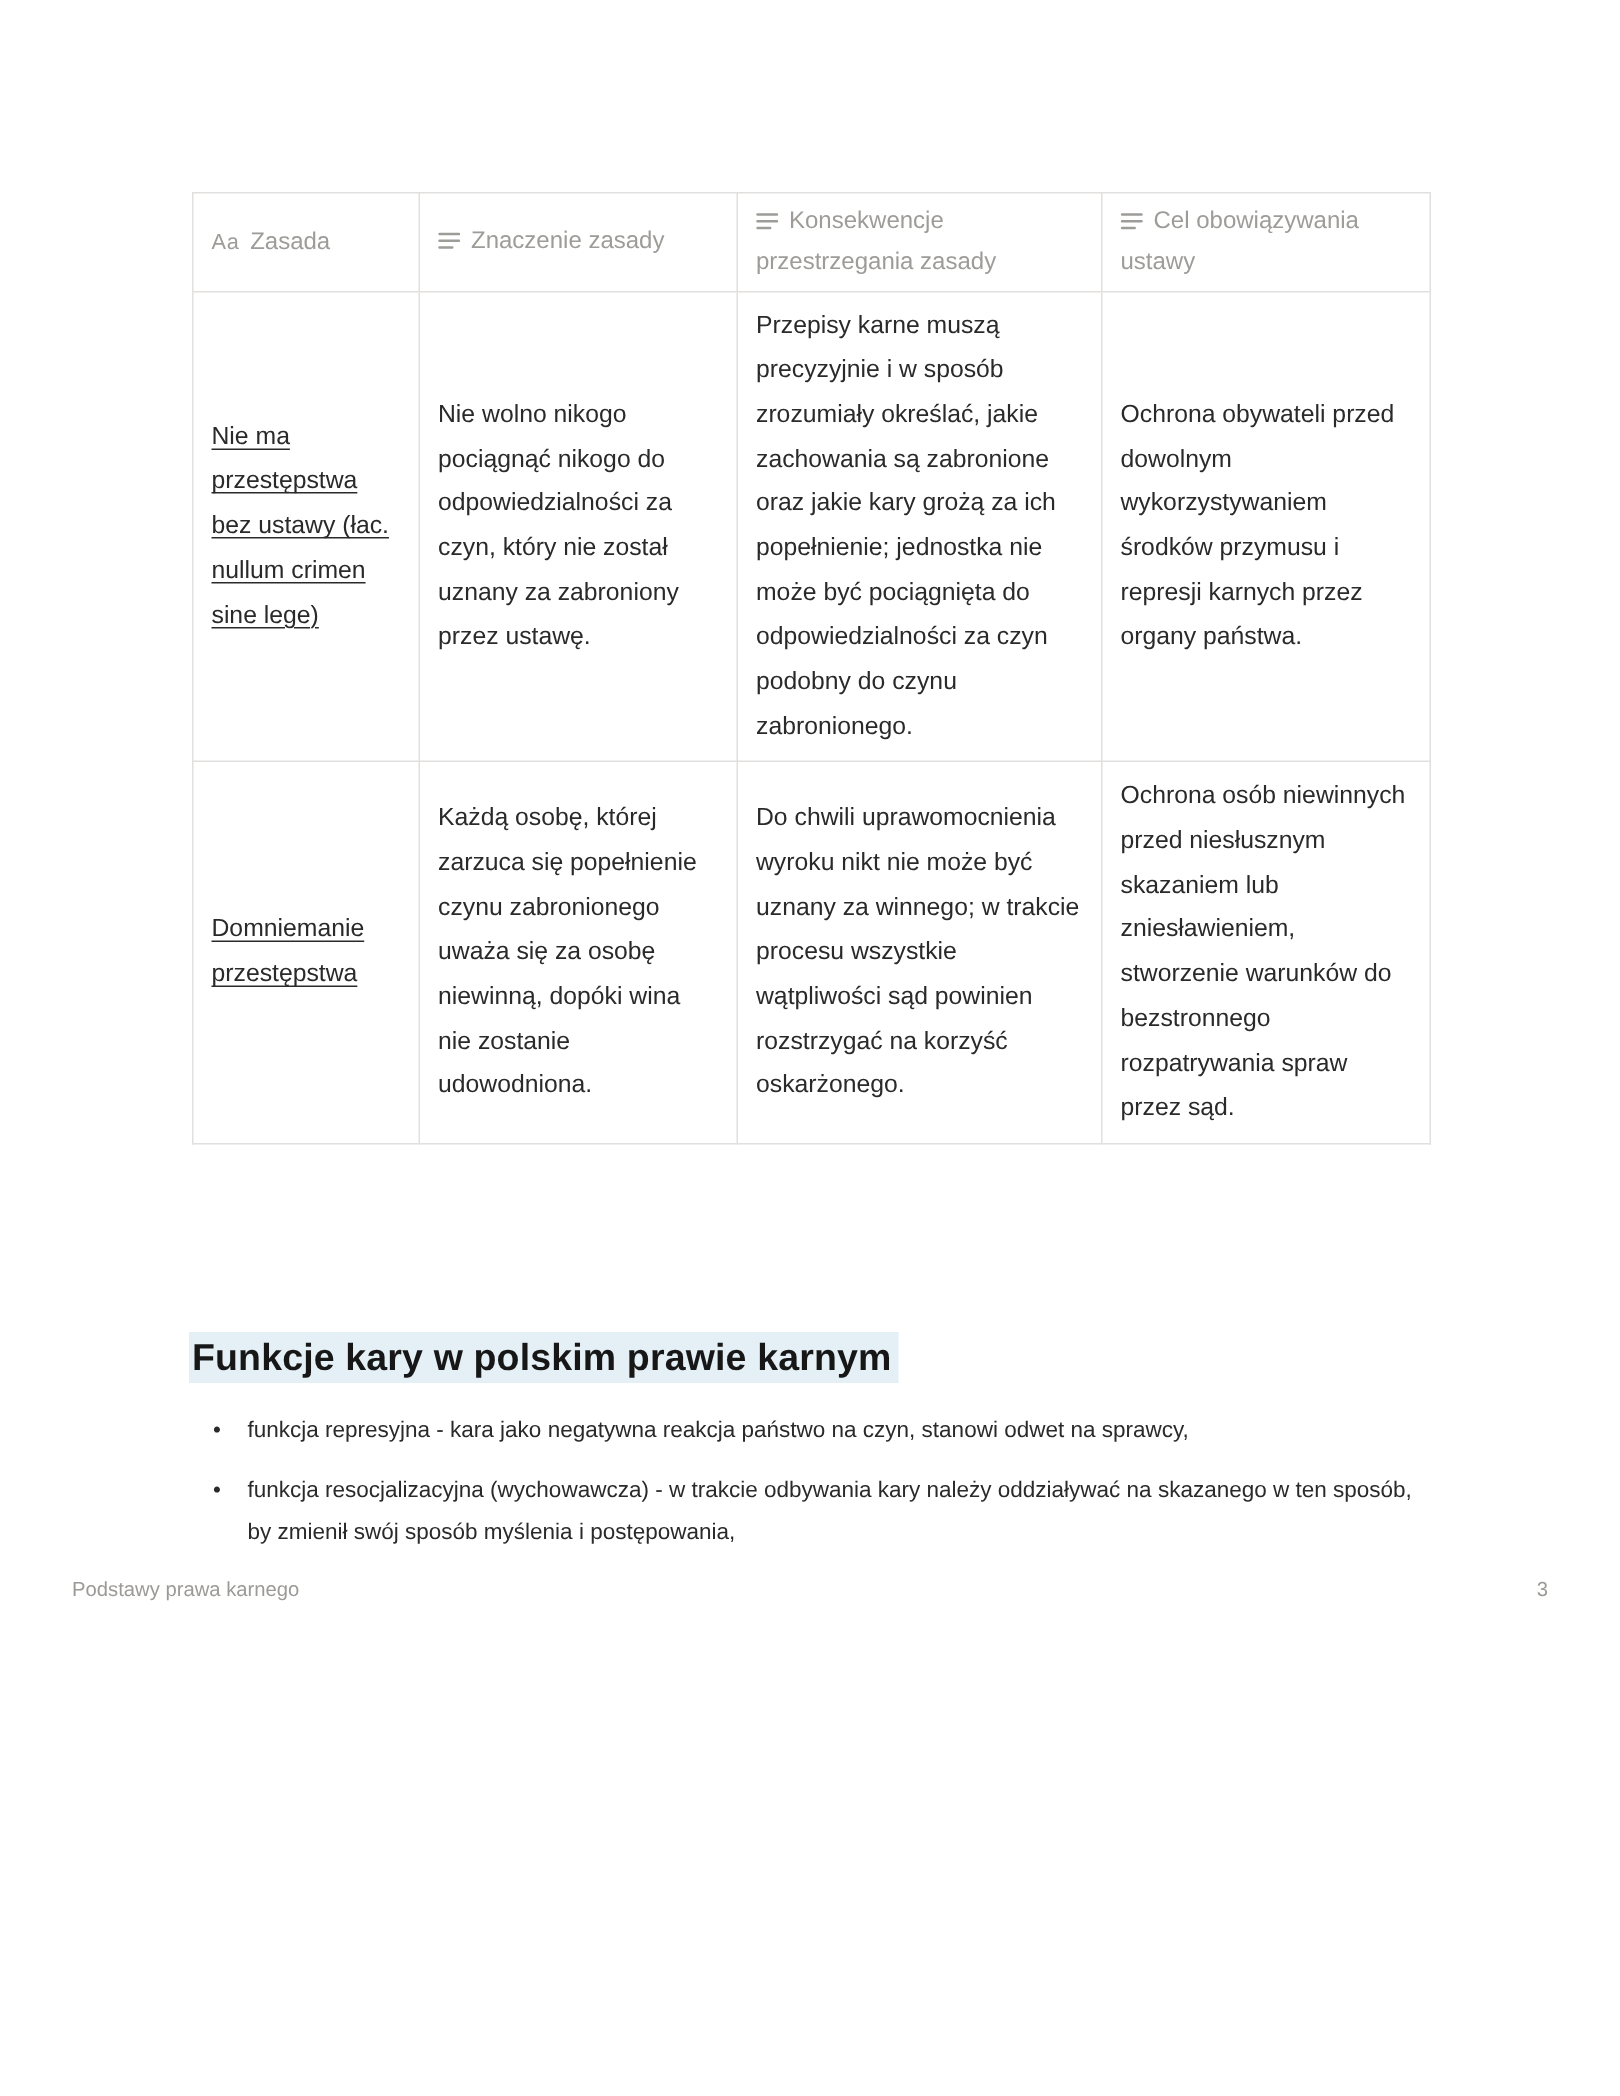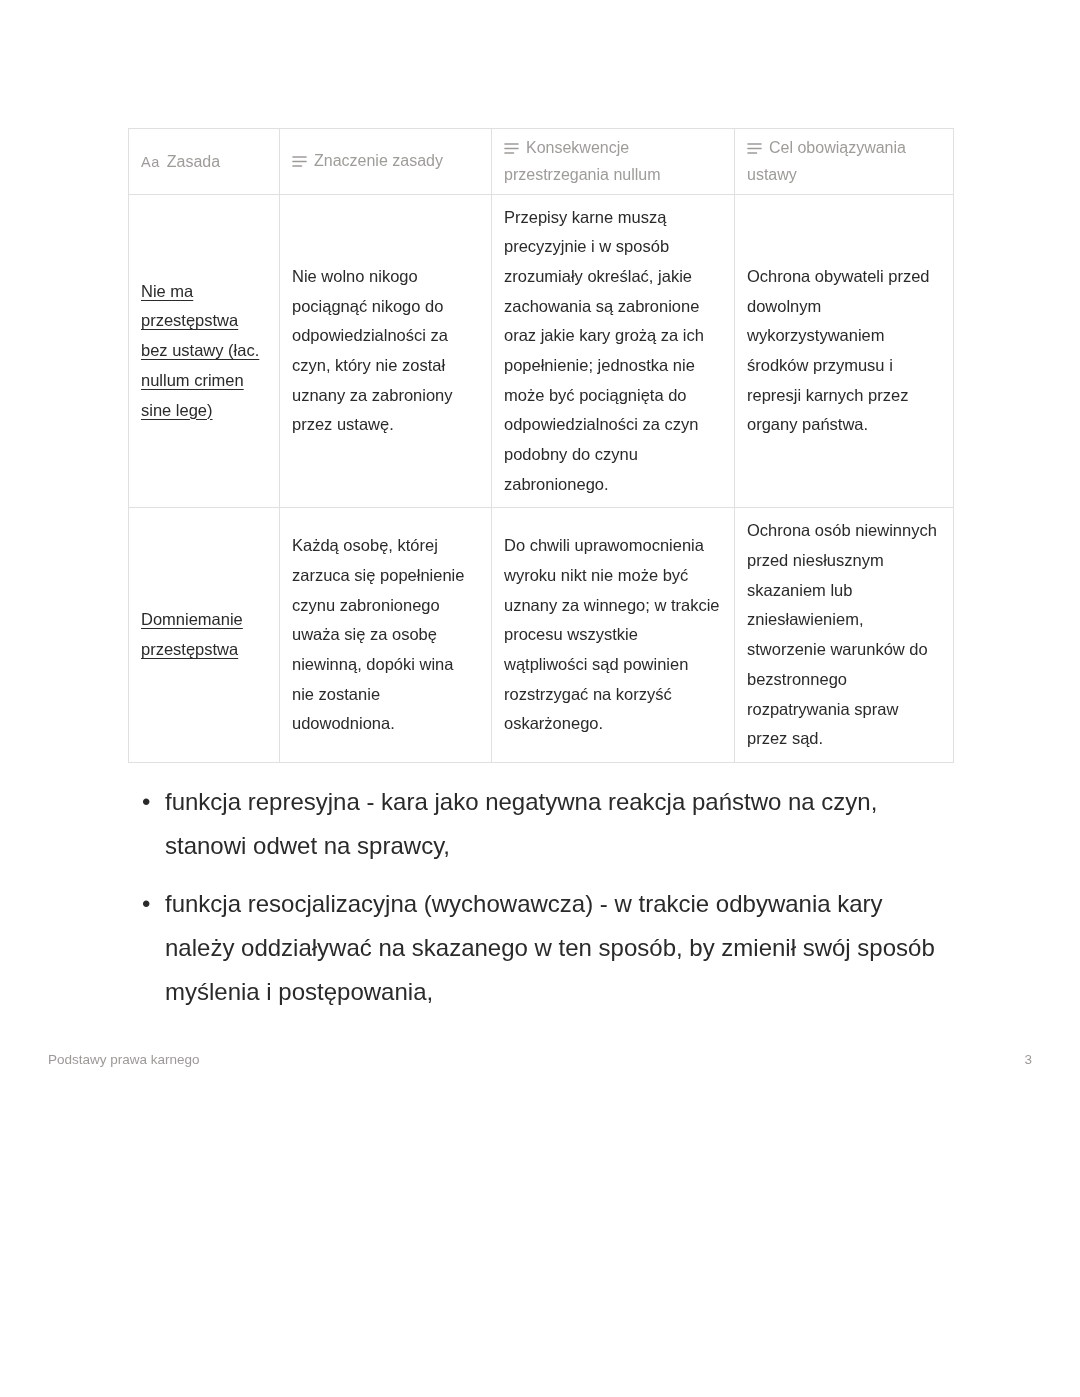--- a/index.html
+++ b/index.html
@@ -80,21 +80,21 @@
     background: #e4eff6;
     padding: 3px 5px 3px 2px;
     margin-left: -2px;
   }
 
   
   ul.bullets {
     margin: 17px 0 0 0;
     padding: 0;
     list-style: none;
-    font-size: 24px;
+    font-size: 15px;
     line-height: 1.85;
     color: #2a2a2a;
   }
   ul.bullets li {
     position: relative;
     padding-left: 37px;
     margin-top: 13px;
   }
   ul.bullets li::before {
     content: "•";
@@ -146,21 +146,21 @@
                   </g>
                 </svg></span><span>Znaczenie zasady</span>
           </th>
           <th>
             <span class="prop-icon-svg"><svg width="15" height="13" viewBox="0 0 15 13">
                   <g stroke="#9d9c99" stroke-width="1.6" stroke-linecap="round">
                     <line x1="1" y1="2" x2="14" y2="2"></line>
                     <line x1="1" y1="6.5" x2="14" y2="6.5"></line>
                     <line x1="1" y1="11" x2="9.5" y2="11"></line>
                   </g>
-                </svg></span><span>Konsekwencje przestrzegania nullum</span>
+                </svg></span><span>Konsekwencje przestrzegania zasady</span>
           </th>
           <th>
             <span class="prop-icon-svg"><svg width="15" height="13" viewBox="0 0 15 13">
                   <g stroke="#9d9c99" stroke-width="1.6" stroke-linecap="round">
                     <line x1="1" y1="2" x2="14" y2="2"></line>
                     <line x1="1" y1="6.5" x2="14" y2="6.5"></line>
                     <line x1="1" y1="11" x2="9.5" y2="11"></line>
                   </g>
                 </svg></span><span>Cel obowiązywania ustawy</span>
           </th>
@@ -179,20 +179,23 @@
           <td>
             <span class="row-title">Domniemanie przestępstwa</span>
           </td>
           <td>Każdą osobę, której zarzuca się popełnienie czynu zabronionego uważa się za osobę niewinną, dopóki wina nie zostanie udowodniona.</td>
           <td>Do chwili uprawomocnienia wyroku nikt nie może być uznany za winnego; w trakcie procesu wszystkie wątpliwości sąd powinien rozstrzygać na korzyść oskarżonego.</td>
           <td>Ochrona osób niewinnych przed niesłusznym skazaniem lub zniesławieniem, stworzenie warunków do bezstronnego rozpatrywania spraw przez sąd.</td>
         </tr>
       </tbody>
     </table>
 
+    <h2 class="section-heading">
+      <span class="hl">Funkcje kary w polskim prawie karnym</span>
+    </h2>
 
     <ul class="bullets">
       <li>funkcja represyjna - kara jako negatywna reakcja państwo na czyn, stanowi odwet na sprawcy,</li>
       <li>funkcja resocjalizacyjna (wychowawcza) - w trakcie odbywania kary należy oddziaływać na skazanego w ten sposób, by zmienił swój sposób myślenia i postępowania,</li>
     </ul>
 
   </div>
 
   <div class="footer">
     <span>Podstawy prawa karnego</span>

